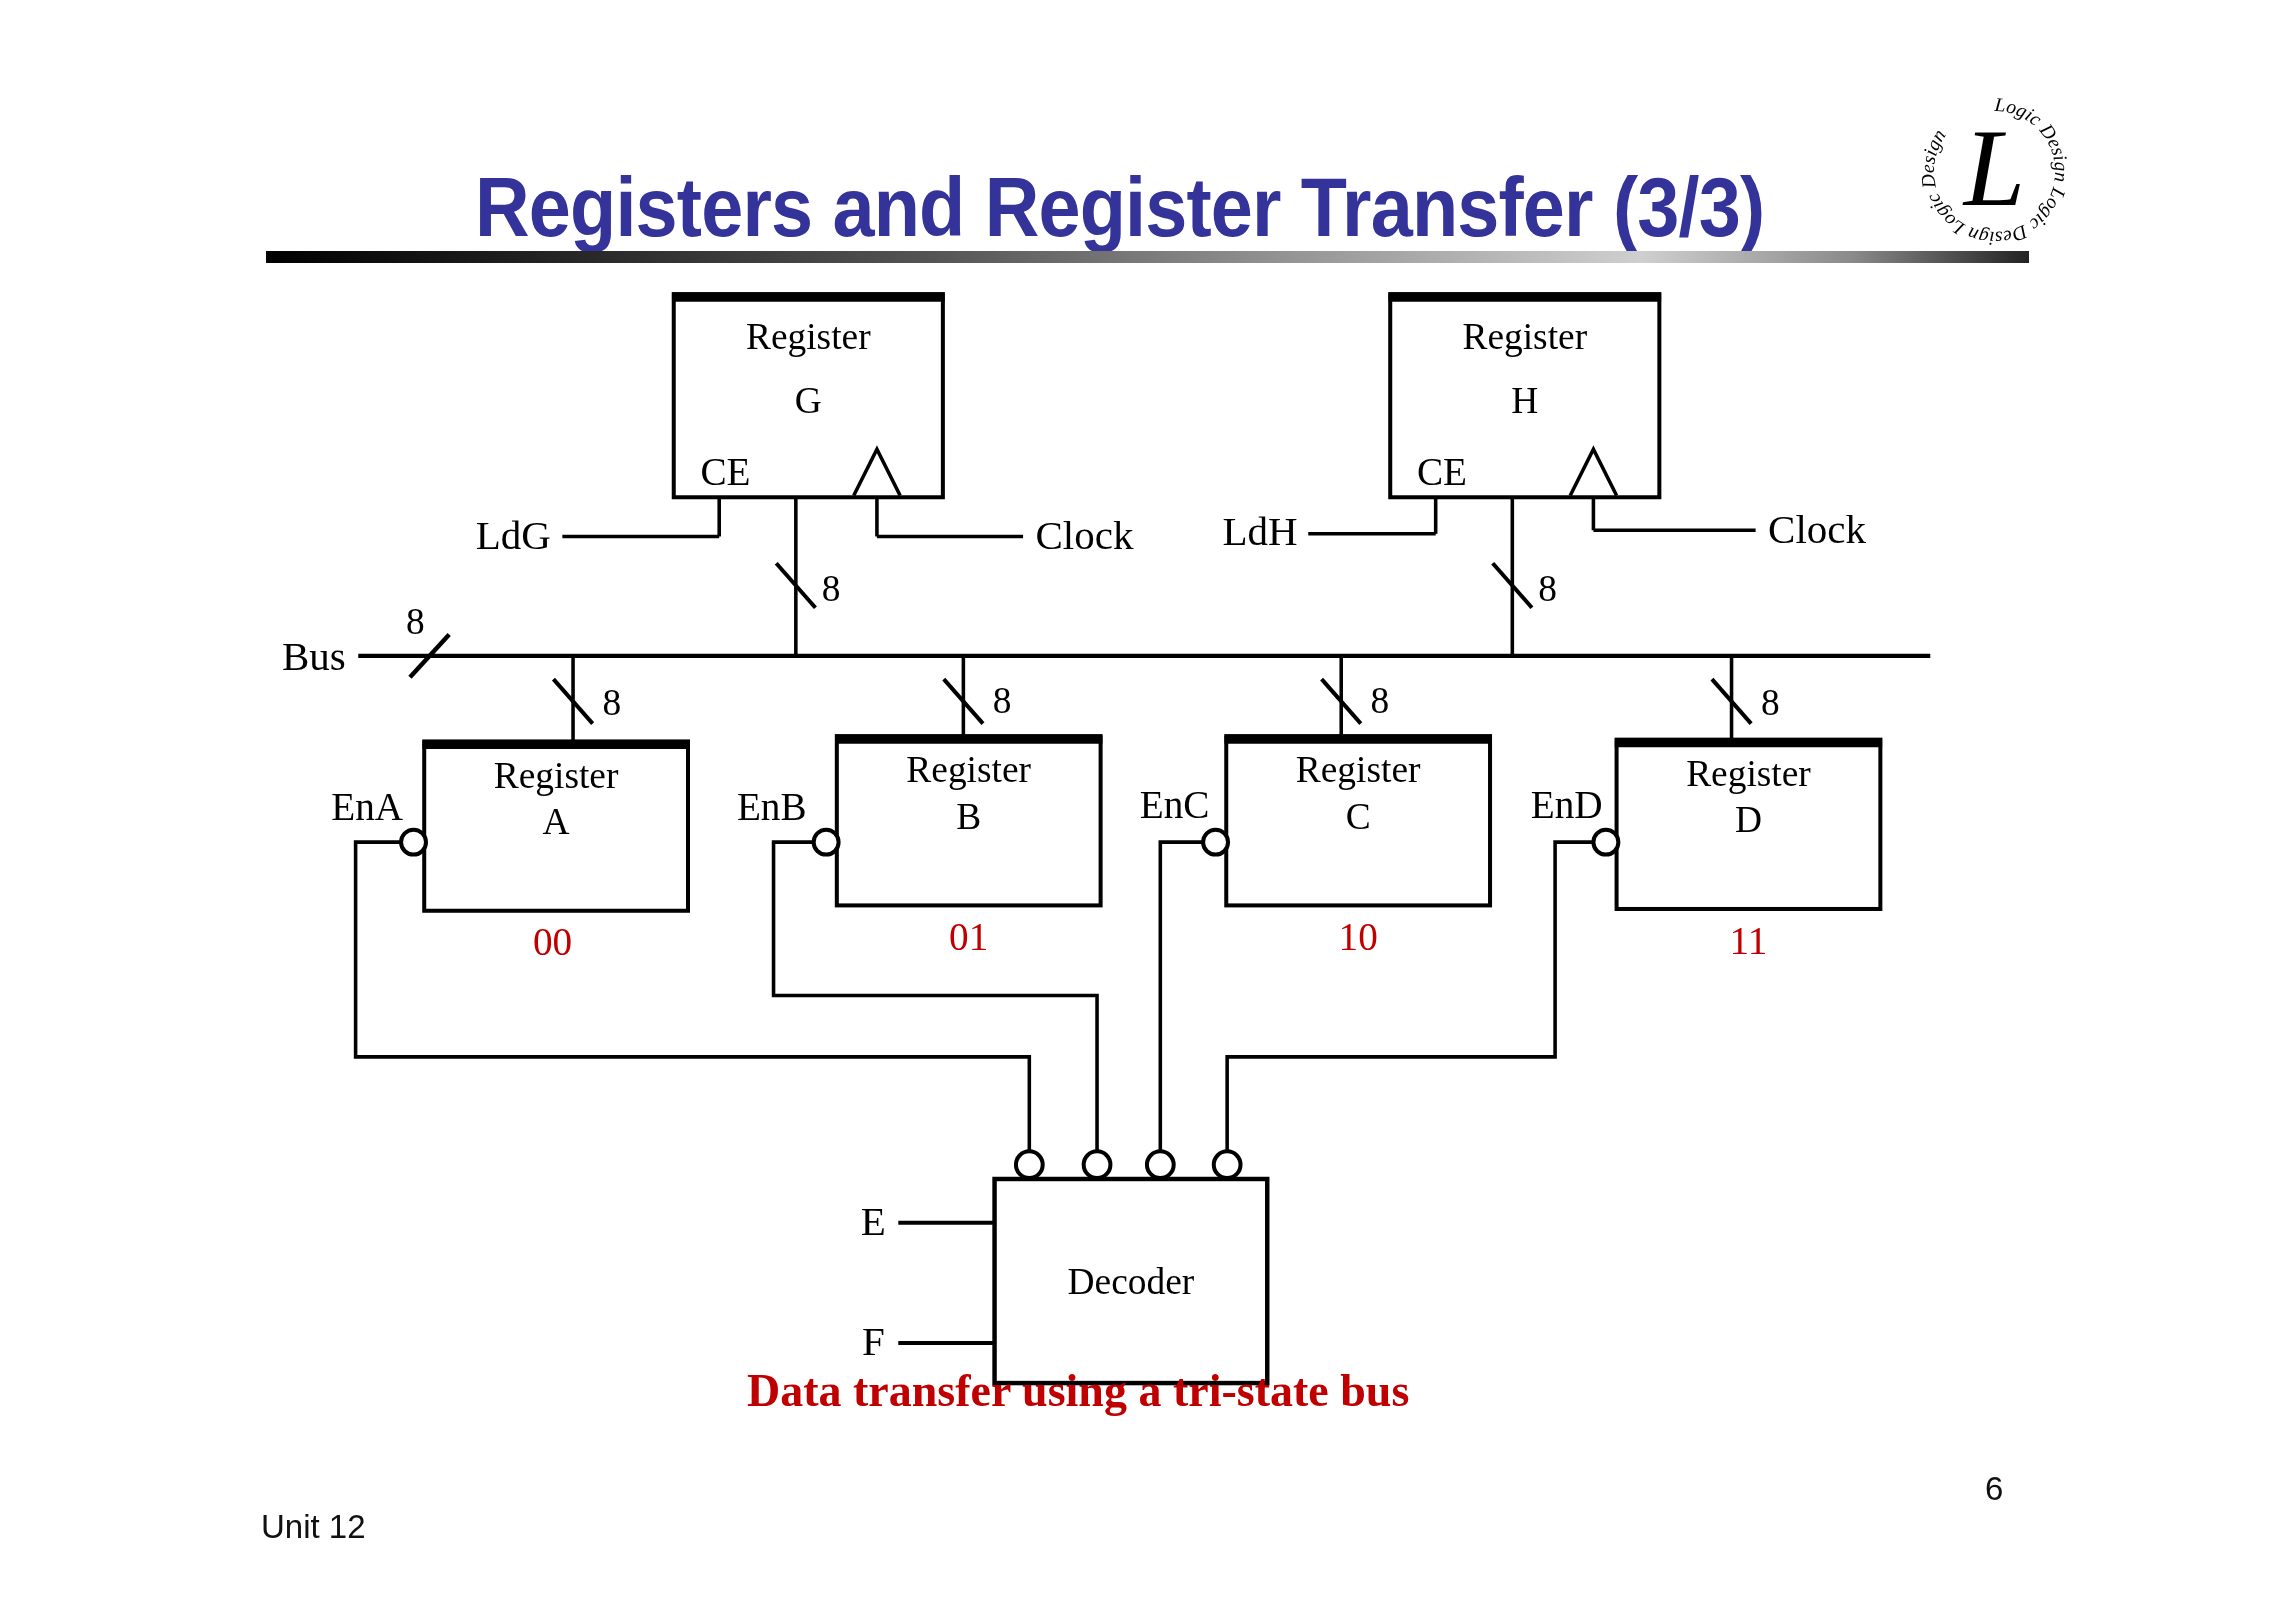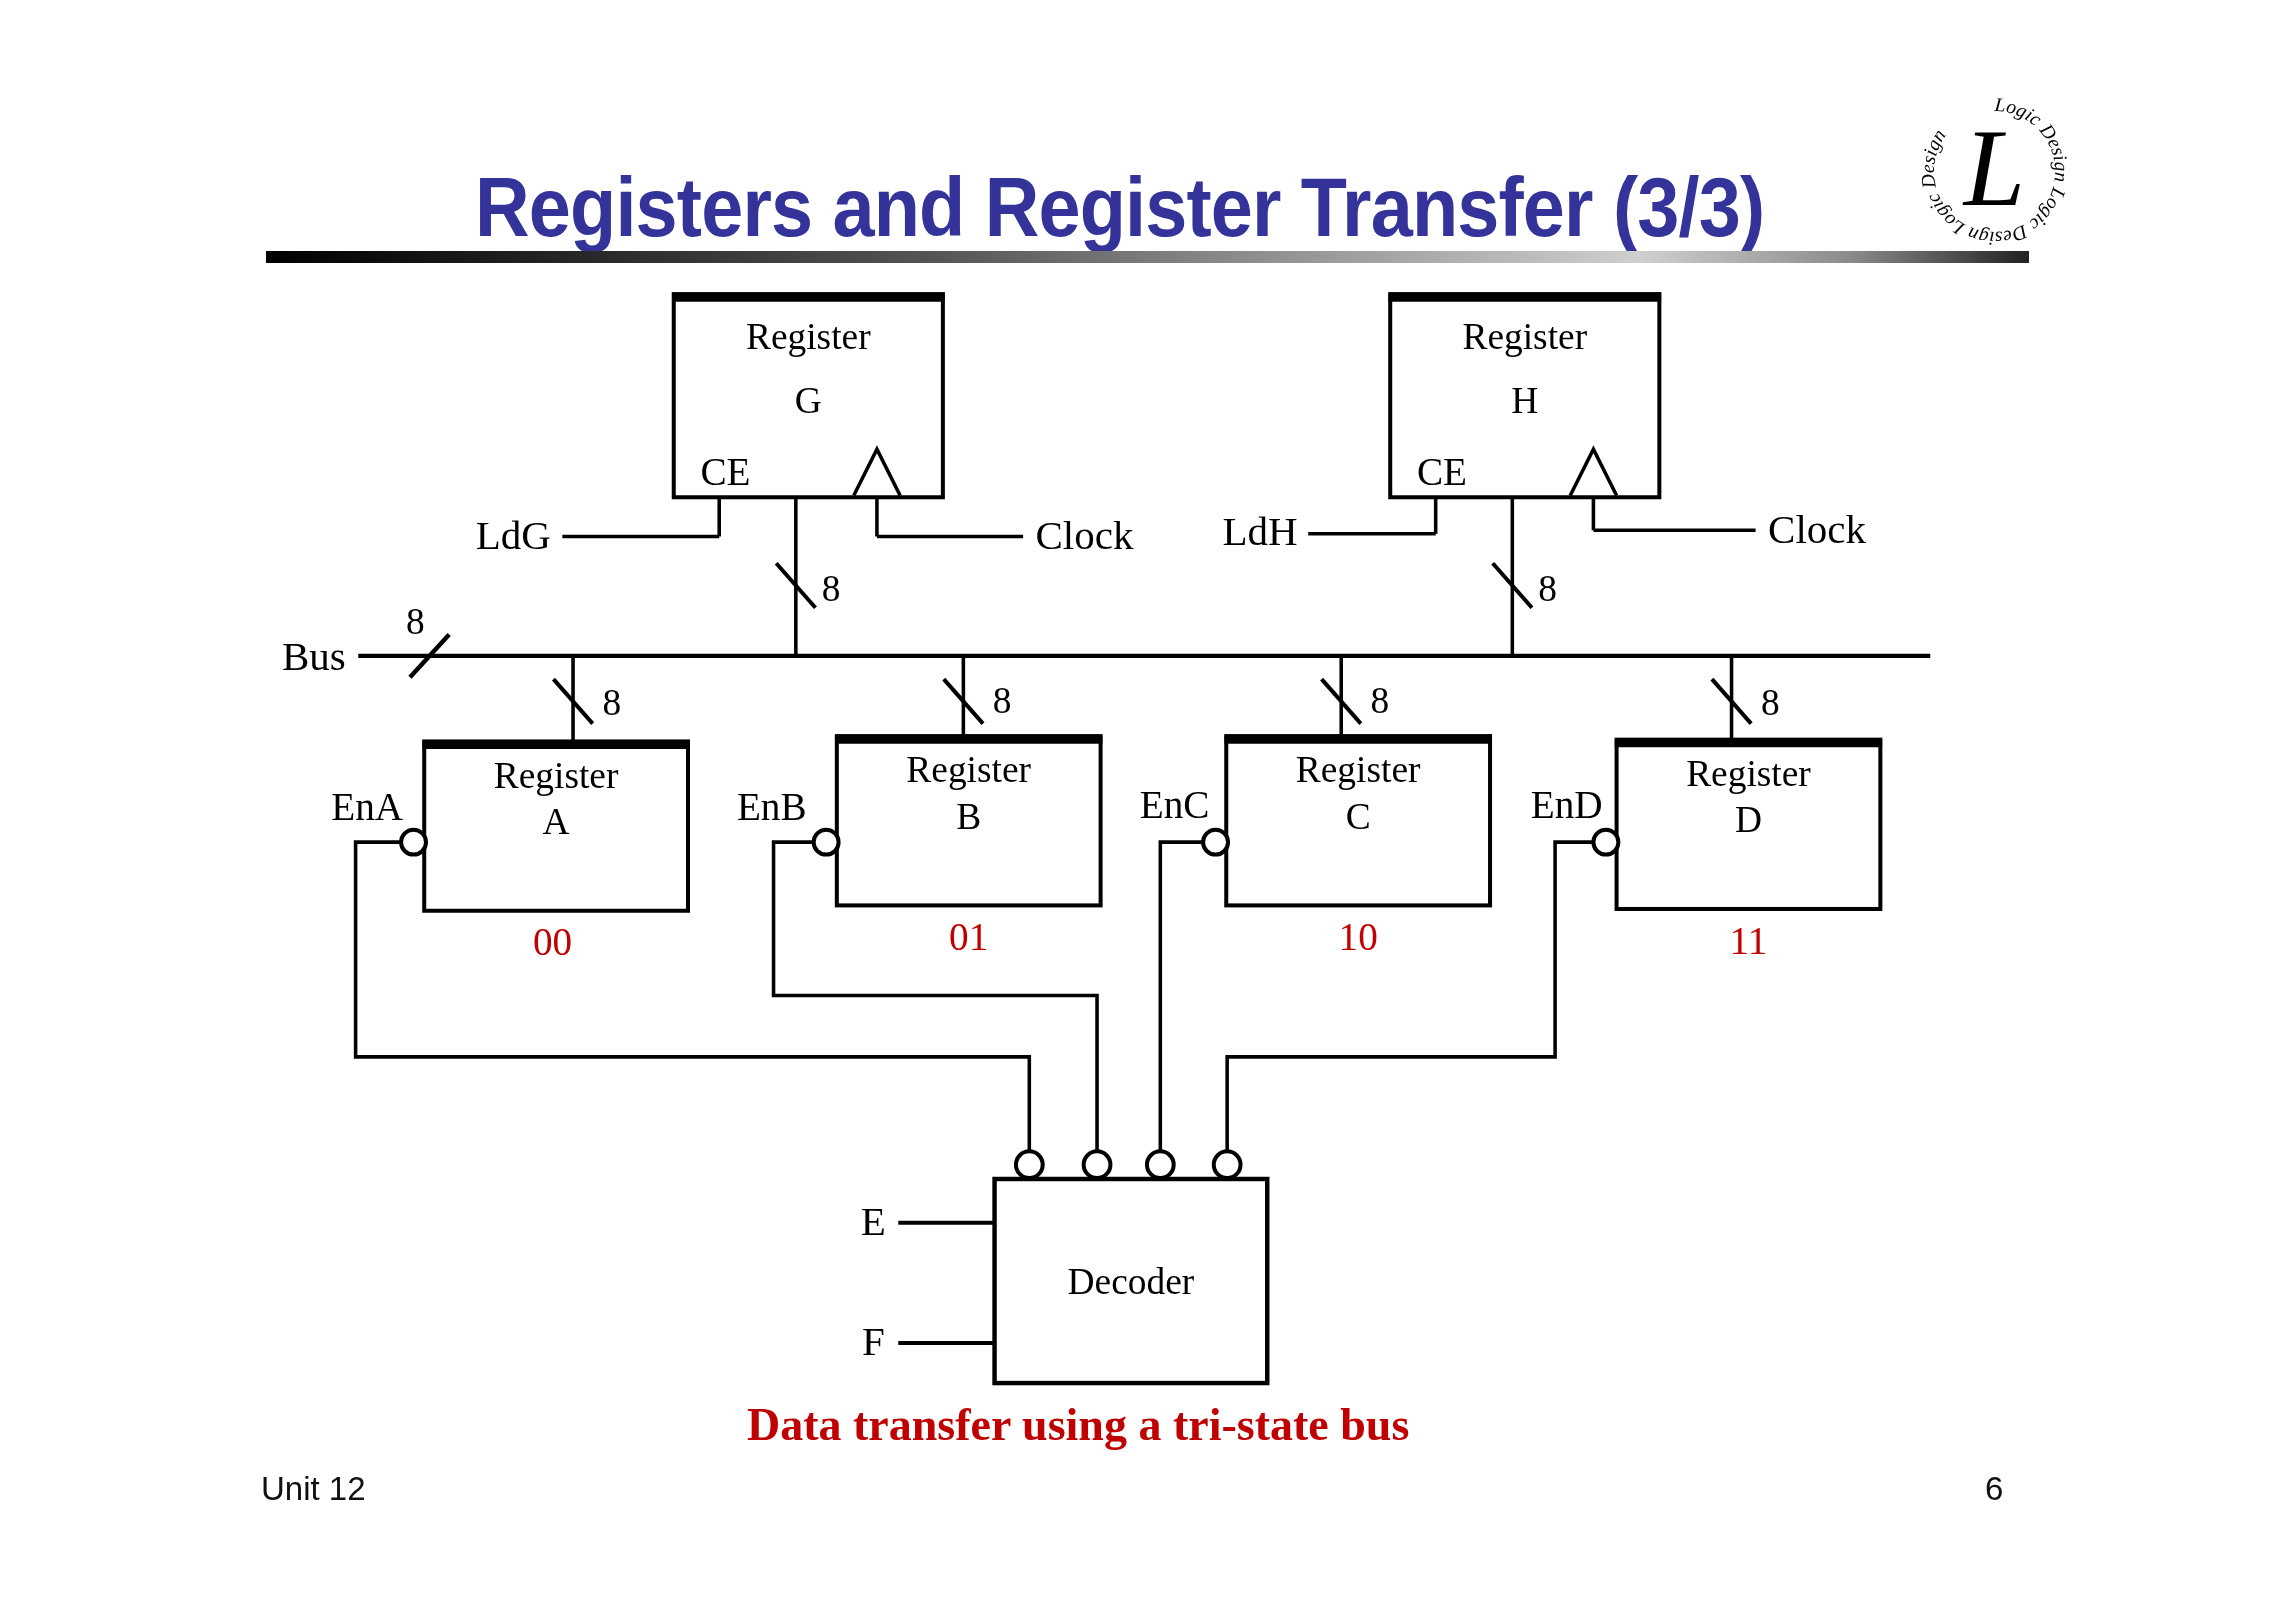--- a/index.html
+++ b/index.html
@@ -11,28 +11,28 @@
     font-family:"Liberation Sans",sans-serif;
     font-weight:bold;font-size:84px;color:#333399;
     white-space:nowrap;letter-spacing:-0.9px;
     transform:scaleX(0.9);transform-origin:left top;
   }
   #title-rule{
     left:266px;top:251px;width:1763px;height:11.6px;
     background:linear-gradient(to right,#000 0%,#1a1a1a 12%,#555 38%,#9a9a9a 60%,#cfcfcf 78%,#8a8a8a 90%,#222 100%);
   }
   #caption{
-    left:747px;top:1398px;
+    left:747px;top:1364px;
     font-family:"Liberation Serif",serif;font-weight:bold;
     font-size:46px;color:#C00000;white-space:nowrap;text-align:center;
   }
   #footer-unit,#footer-page{
     font-family:"Liberation Sans",sans-serif;font-size:33px;color:#111;
   }
-  #footer-unit{left:261px;top:1470px;}
+  #footer-unit{left:261px;top:1508px;}
   #footer-page{left:1985px;top:1470px;}
   #diagram-svg{left:0;top:0;}
   #logo-svg{left:1910px;top:87px;}
   svg text{font-family:"Liberation Serif",serif;fill:#000;}
   .redtxt{fill:#C00000;}
 </style>
 </head>
 <body>
 
 <div class="abs" id="slide-title">Registers and Register Transfer (3/3)</div>

